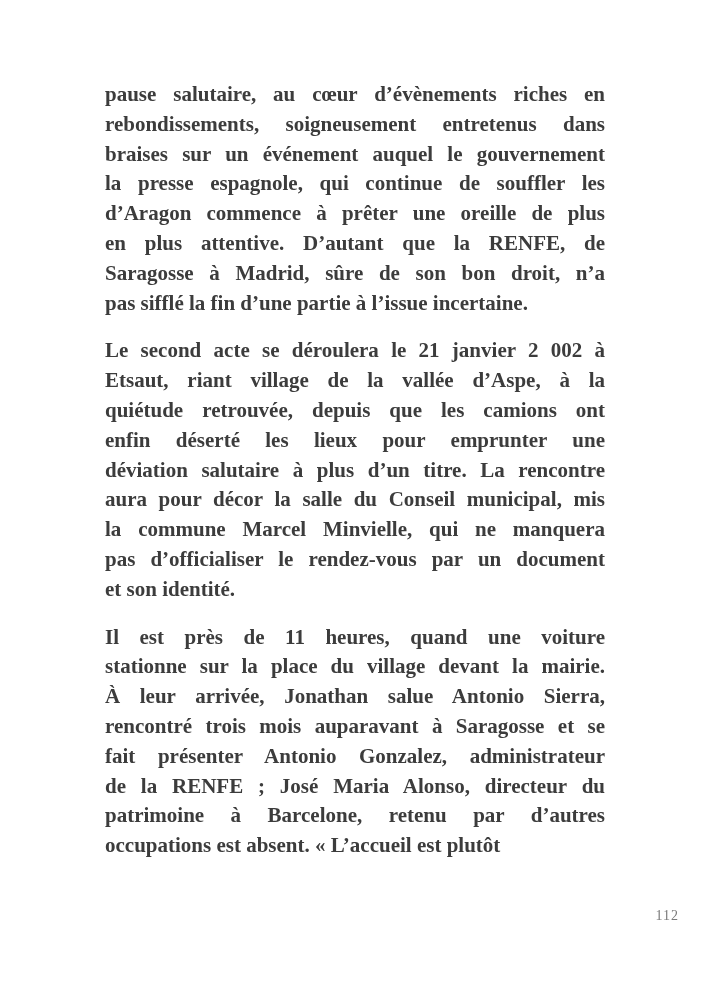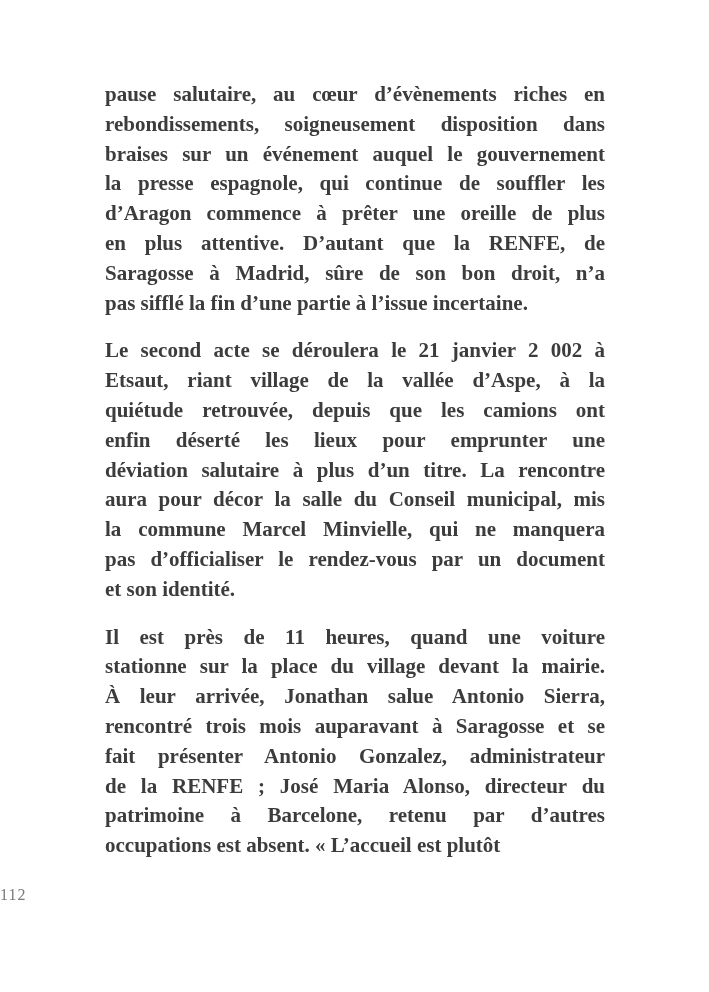--- a/index.html
+++ b/index.html
@@ -31,38 +31,38 @@
   .line {
     text-align: justify;
     text-align-last: justify;
     white-space: normal;
   }
   .line.last {
     text-align-last: left;
   }
   .page-number {
     position: absolute;
-    top: 886px;
+    top: 908px;
     left: 0;
     width: 100%;
-    text-align: left;
-    font-size: 16px;
+    text-align: right;
+    font-size: 14px;
     font-weight: 400;
     color: #7a7a7a;
     letter-spacing: 1px;
   }
 </style>
 </head>
 <body>
 
 <div class="page">
   <div class="text-block">
       <div class="paragraph">
         <div class="line">pause salutaire, au cœur d’évènements riches en</div>
-        <div class="line">rebondissements, soigneusement disposition dans</div>
+        <div class="line">rebondissements, soigneusement entretenus dans</div>
         <div class="line">braises sur un événement auquel le gouvernement</div>
         <div class="line">la presse espagnole, qui continue de souffler les</div>
         <div class="line">d’Aragon commence à prêter une oreille de plus</div>
         <div class="line">en plus attentive. D’autant que la RENFE, de</div>
         <div class="line">Saragosse à Madrid, sûre de son bon droit, n’a</div>
         <div class="line last">pas sifflé la fin d’une partie à l’issue incertaine.</div>
       </div>
       <div class="paragraph">
         <div class="line">Le second acte se déroulera le 21 janvier 2 002 à</div>
         <div class="line">Etsaut, riant village de la vallée d’Aspe, à la</div>

